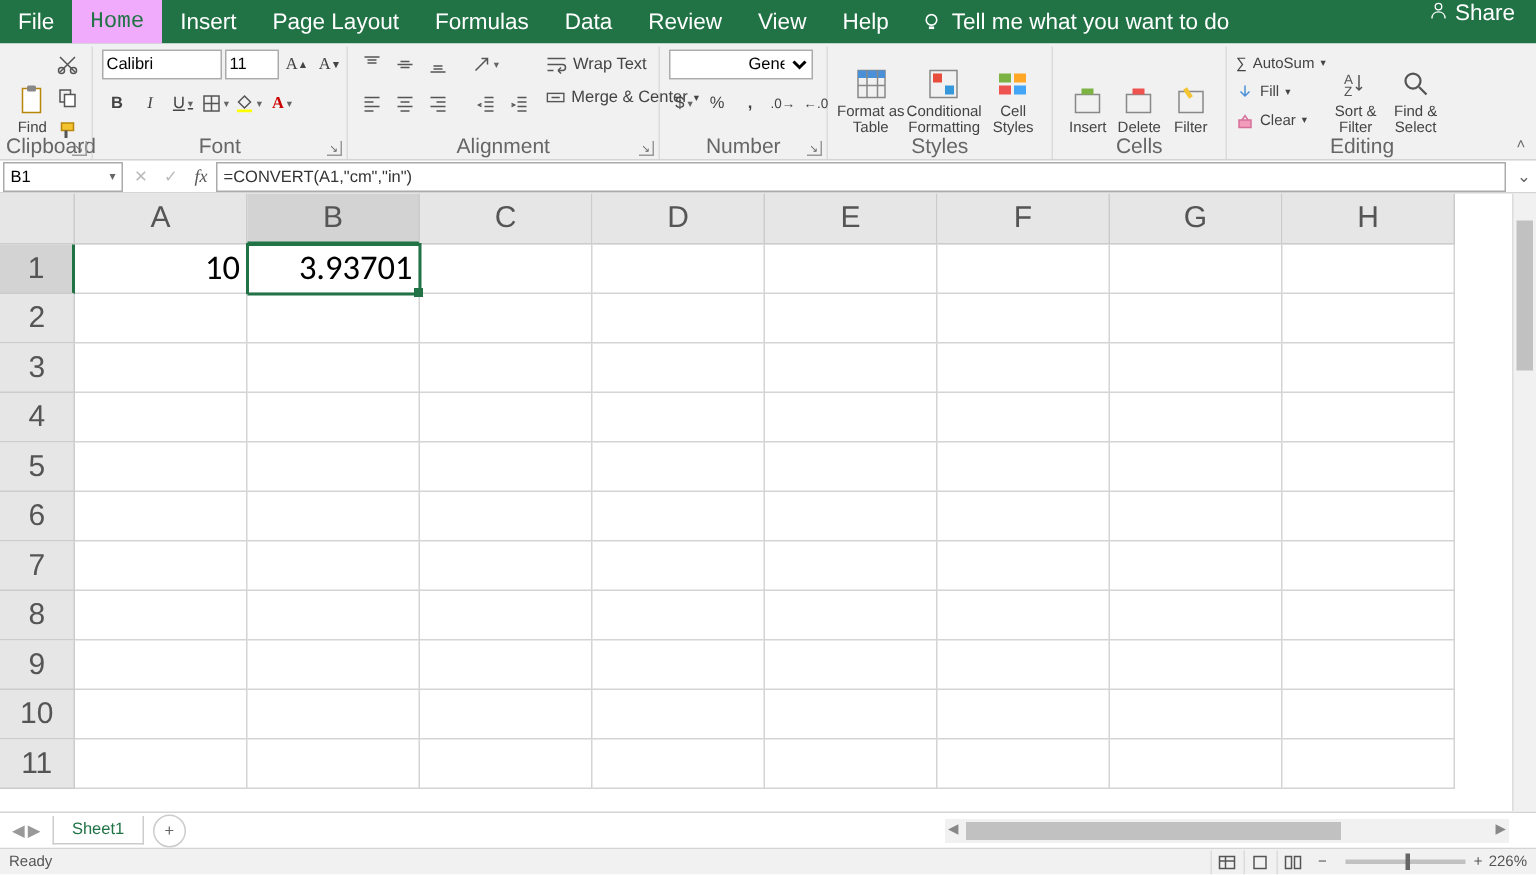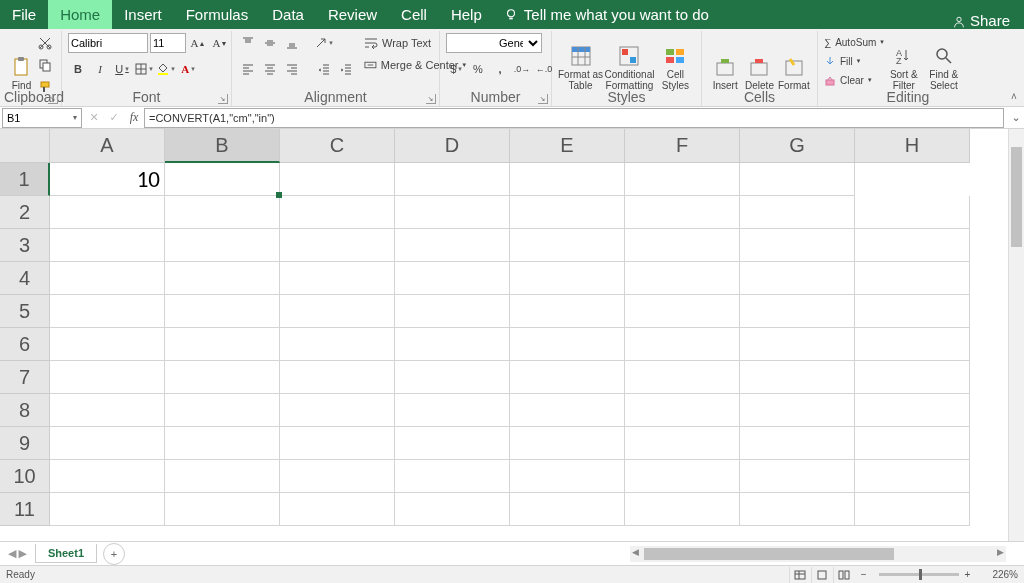--- a/index.html
+++ b/index.html
@@ -1,25 +1,25 @@
 <!DOCTYPE html>
 <html><head>
 <meta charset="utf-8">
 <style>
 * { box-sizing: border-box; margin: 0; padding: 0; font-family: "Segoe UI", Tahoma, sans-serif; }
 html, body { width: 1024px; height: 583px; overflow: hidden; background: #fff; }
 
 
 .tabs { height: 29px; background: #217346; display: flex; align-items: stretch; color: #fff; font-size: 15px; }
 .tab { padding: 0 12px; display: flex; align-items: center; cursor: pointer; }
-.tab.active { background: #86efac; color: #217346; }
+.tab.active { background: #f0abfc; color: #217346; font-family: Liberation Mono, monospace; }
 .tell { display: flex; align-items: center; gap: 6px; padding: 0 10px; }
 .tell svg { width: 14px; height: 14px; }
 .spacer { flex: 1; }
-.share { display: flex; align-items: flex-end; gap: 4px; padding: 0 14px; }
+.share { display: flex; align-items: flex-start; gap: 4px; padding: 0 14px; }
 
 
 .ribbon { height: 78px; background: #f1f1f1; border-bottom: 1px solid #d4d4d4; display: flex; padding: 2px 4px 0; position: relative; }
 .group { border-right: 1px solid #dcdcdc; padding: 2px 6px 14px; position: relative; display: flex; flex-direction: column; }
 .group-label { position: absolute; bottom: 1px; left: 0; right: 0; text-align: center; font-size: 14px; color: #666; }
 .group-body { flex: 1; display: flex; align-items: flex-start; }
 .dlg-launch { position: absolute; bottom: 2px; right: 3px; width: 10px; height: 10px; border: 1px solid #999; border-top: none; border-left: none; font-size: 7px; color: #666; display:flex; align-items:center; justify-content:center; }
 
 .col { display: flex; flex-direction: column; gap: 2px; }
 .row { display: flex; gap: 2px; align-items: center; }
@@ -64,45 +64,46 @@
 .cell.active { outline: 2px solid #217346; outline-offset: -1px; }
 .handle { position: absolute; width: 6px; height: 6px; background: #217346; }
 .vscroll { position:absolute; right:0; top:0; bottom:0; width:16px; background:#f1f1f1; border-left:1px solid #dcdcdc; }
 .vscroll .thumb { position:absolute; top:18px; left:2px; right:2px; height:100px; background:#c1c1c1; }
 
 .watermark { position: absolute; right: 40px; bottom: 44px; font-size: 22px; font-family: Georgia, serif; color: #000; pointer-events:none; }
 
 
 .sheettabs { height: 24px; background: #fff; border-top: 1px solid #d4d4d4; display: flex; align-items: center; font-size: 11px; position: relative; }
 .nav-arrows { display:flex; gap:2px; padding:0 8px; color:#999; }
-.sheet { padding: 3px 12px; border: 1px solid #ccc; border-top: none; background:#fff; color:#217346; font-weight:bold; }
+.sheet { padding: 3px 12px; border: 1px solid #ccc; border-top: none; background:#fff; color:#217346; font-weight:normal; }
 .addsheet { width: 22px; height: 22px; border:1px solid #ccc; border-radius:50%; margin-left:6px; display:flex; align-items:center; justify-content:center; color:#666; }
 .hscroll { position:absolute; right:18px; left:630px; top:4px; height:16px; background:#f1f1f1; }
 .hscroll .thumb { position:absolute; left:14px; top:2px; bottom:2px; width:250px; background:#c1c1c1; }
 
 
 .status { height: 18px; background: #f1f1f1; border-top: 1px solid #d4d4d4; display:flex; align-items:center; font-size:10px; color:#555; padding:0 6px; }
 .status .spacer { flex:1; }
 .view-btn { width:22px; height:16px; display:inline-flex; align-items:center; justify-content:center; border-left:1px solid #dcdcdc; }
 .zoom-slider { width:80px; height:3px; background:#c1c1c1; margin:0 6px; position:relative; }
 .zoom-slider .t { position:absolute; top:-4px; left:50%; width:3px; height:11px; background:#666; }
 
 svg { display:block; }
 </style>
 </head>
 <body>
 
 <div class="tabs">
   <div class="tab">File</div>
   <div class="tab active">Home</div>
   <div class="tab">Insert</div>
+  <div class="tab">Page Layout</div>
   <div class="tab">Formulas</div>
   <div class="tab">Data</div>
   <div class="tab">Review</div>
-  <div class="tab">Cell</div>
+  <div class="tab">View</div>
   <div class="tab">Help</div>
   <div class="tell">
     <svg viewBox="0 0 16 16">
         <circle cx="8" cy="6" r="4" fill="none" stroke="#fff" stroke-width="1.2"></circle>
         <path d="M6 11h4v2H6z" fill="#fff"></path>
       </svg>
     <span>Tell me what you want to do</span>
   </div>
   <div class="spacer"></div>
   <div class="share">
@@ -334,21 +335,21 @@
           </div>
         <div class="cap">Delete</div>
       </div>
       <div class="big-btn" style="width:36px">
         <div class="ic">
             <svg width="20" height="20" viewBox="0 0 20 20">
               <rect x="2" y="4" width="16" height="14" fill="none" stroke="#888"></rect>
               <path d="M6 2l4 6" stroke="#f4c430" stroke-width="3"></path>
             </svg>
           </div>
-        <div class="cap">Format</div>
+        <div class="cap">Filter</div>
       </div>
     </div>
     <div class="group-label">Cells</div>
   </div>
 
   <div class="group" style="width:180px;border-right:none">
     <div class="group-body">
       <div class="col" style="gap:1px">
         <div class="editing-row">
             <span>∑</span>
@@ -431,20 +432,21 @@
       <div class="rowhdr">7</div>
       <div class="rowhdr">8</div>
       <div class="rowhdr">9</div>
       <div class="rowhdr">10</div>
       <div class="rowhdr">11</div>
     </div>
   <div class="cells" id="cells">
       <div class="handle" style="left: 226px; top: 29px;"></div>
       <div class="crow">
         <div class="cell">10</div>
+        <div class="cell active">3.93701</div>
         <div class="cell"></div>
         <div class="cell"></div>
         <div class="cell"></div>
         <div class="cell"></div>
         <div class="cell"></div>
         <div class="cell"></div>
       </div>
       <div class="crow">
         <div class="cell"></div>
         <div class="cell"></div>
@@ -583,14 +585,14 @@
       <svg width="12" height="10">
         <rect x="1" y="1" width="4" height="8" fill="none" stroke="#555"></rect>
         <rect x="7" y="1" width="4" height="8" fill="none" stroke="#555"></rect>
       </svg>
     </span>
   <span style="margin:0 6px">−</span>
   <div class="zoom-slider">
       <div class="t"></div>
     </div>
   <span>+</span>
-  <span style="margin-left:22px">226%</span>
+  <span style="margin-left:4px">226%</span>
 </div>
 
 </body></html>

